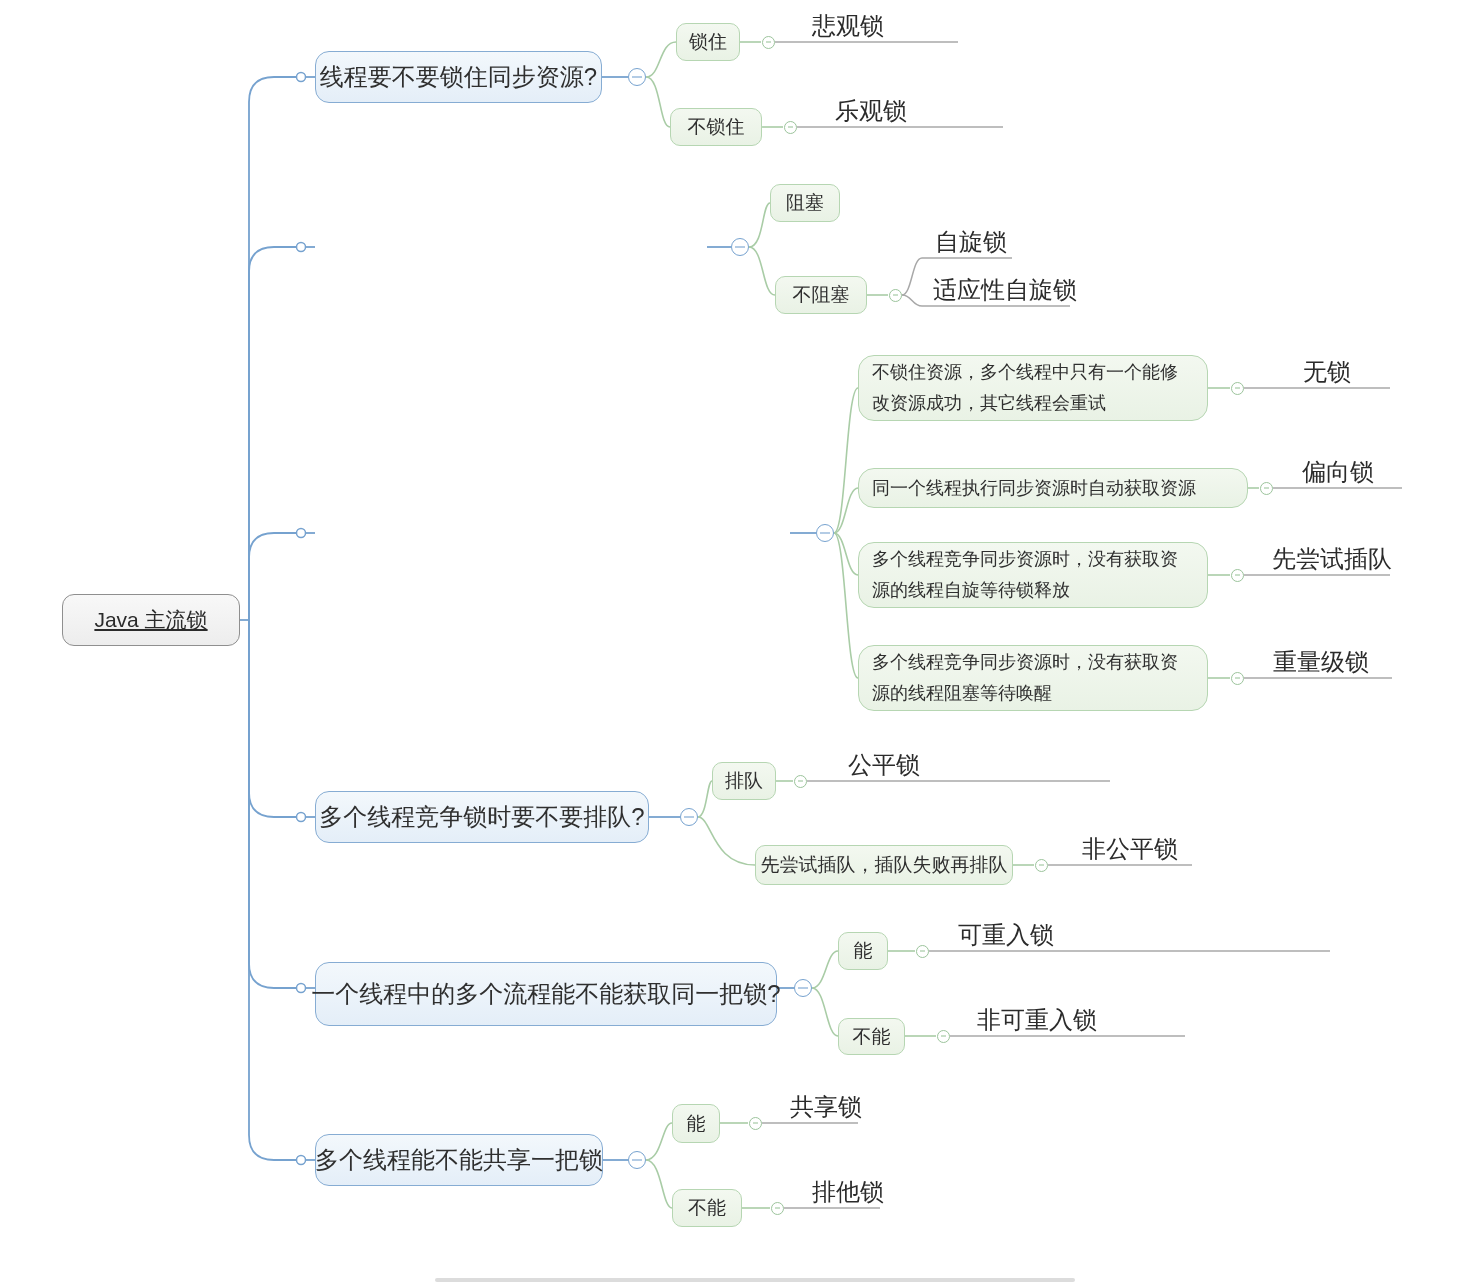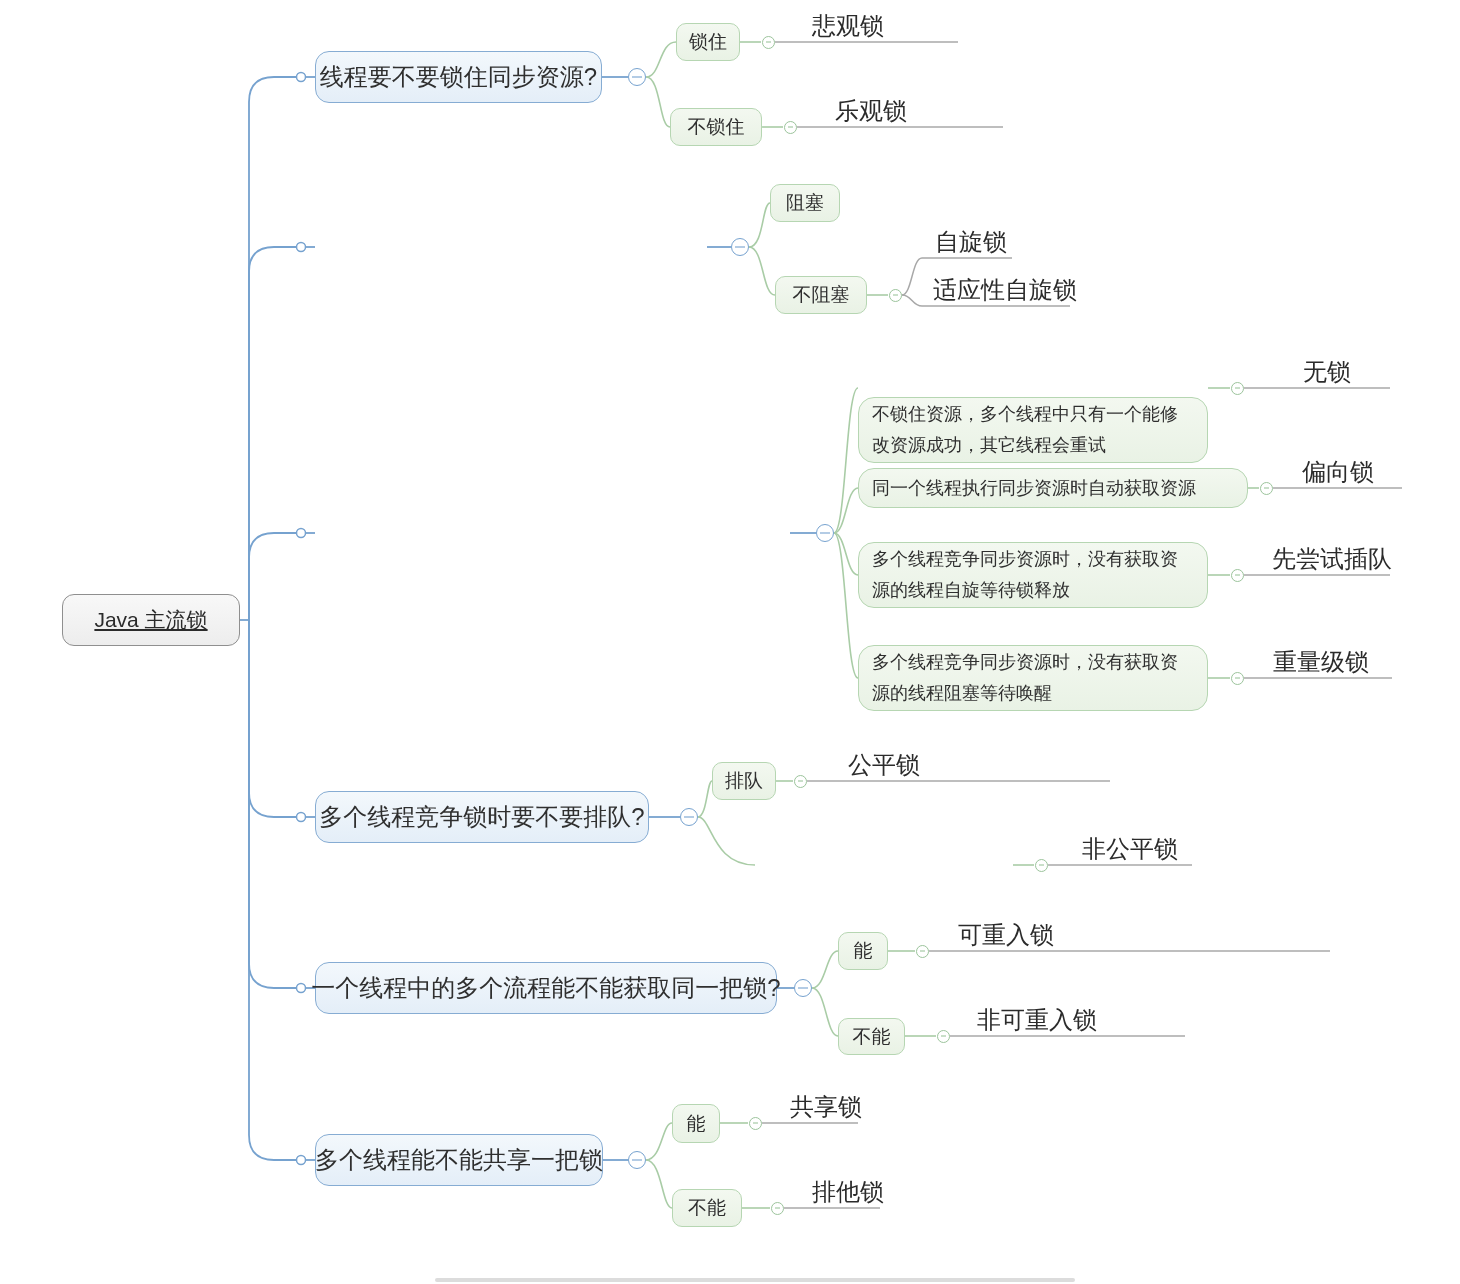--- a/index.html
+++ b/index.html
@@ -128,35 +128,36 @@
       <path d="M 950,1036 H 1185"></path>
       <path d="M 762,1123 H 858"></path>
       <path d="M 784,1208 H 880"></path>
     </g>
   </svg>
 
   <div class="node root" style="left:62px;top:594px;width:178px;height:52px;">Java 主流锁</div>
 
   <div class="node question" style="left:315px;top:51px;width:287px;height:52px;">线程要不要锁住同步资源?</div>
   <div class="node question" style="left:315px;top:791px;width:334px;height:52px;">多个线程竞争锁时要不要排队?</div>
-  <div class="node question" style="left:315px;top:962px;width:462px;height:52px;">一个线程中的多个流程能不能获取同一把锁?</div>
+  <div class="node question" style="left:315px;top:962px;width:462px;height:64px;">一个线程中的多个流程能不能获取同一把锁?</div>
   <div class="node question" style="left:315px;top:1134px;width:288px;height:52px;text-align:right;">多个线程能不能共享一把锁</div>
 
   <div class="node answer" style="left:676px;top:23px;width:64px;height:38px;">锁住</div>
   <div class="node answer" style="left:670px;top:108px;width:92px;height:38px;">不锁住</div>
 
   <div class="node answer" style="left:770px;top:184px;width:70px;height:38px;">阻塞</div>
   <div class="node answer" style="left:775px;top:276px;width:92px;height:38px;">不阻塞</div>
 
-  <div class="node answer desc" style="left:858px;top:355px;width:350px;height:66px;margin-top:42px;">不锁住资源，多个线程中只有一个能修改资源成功，其它线程会重试</div>
+  <div class="node answer desc" style="left:858px;top:355px;width:350px;height:66px;">不锁住资源，多个线程中只有一个能修改资源成功，其它线程会重试</div>
   <div class="node answer desc" style="left:858px;top:468px;width:390px;height:40px;">同一个线程执行同步资源时自动获取资源</div>
   <div class="node answer desc" style="left:858px;top:542px;width:350px;height:66px;">多个线程竞争同步资源时，没有获取资源的线程自旋等待锁释放</div>
   <div class="node answer desc" style="left:858px;top:645px;width:350px;height:66px;">多个线程竞争同步资源时，没有获取资源的线程阻塞等待唤醒</div>
 
   <div class="node answer" style="left:712px;top:762px;width:64px;height:38px;">排队</div>
+  <div class="node answer" style="left:755px;top:845px;width:258px;height:40px;">先尝试插队，插队失败再排队</div>
 
   <div class="node answer" style="left:838px;top:932px;width:50px;height:38px;">能</div>
   <div class="node answer" style="left:838px;top:1018px;width:67px;height:37px;">不能</div>
 
   <div class="node answer" style="left:672px;top:1104px;width:48px;height:39px;">能</div>
   <div class="node answer" style="left:672px;top:1189px;width:70px;height:38px;">不能</div>
 
   <div class="leaf" style="left:812px;top:13px;">悲观锁</div>
   <div class="leaf" style="left:835px;top:98px;">乐观锁</div>
   <div class="leaf" style="left:935px;top:229px;">自旋锁</div>

